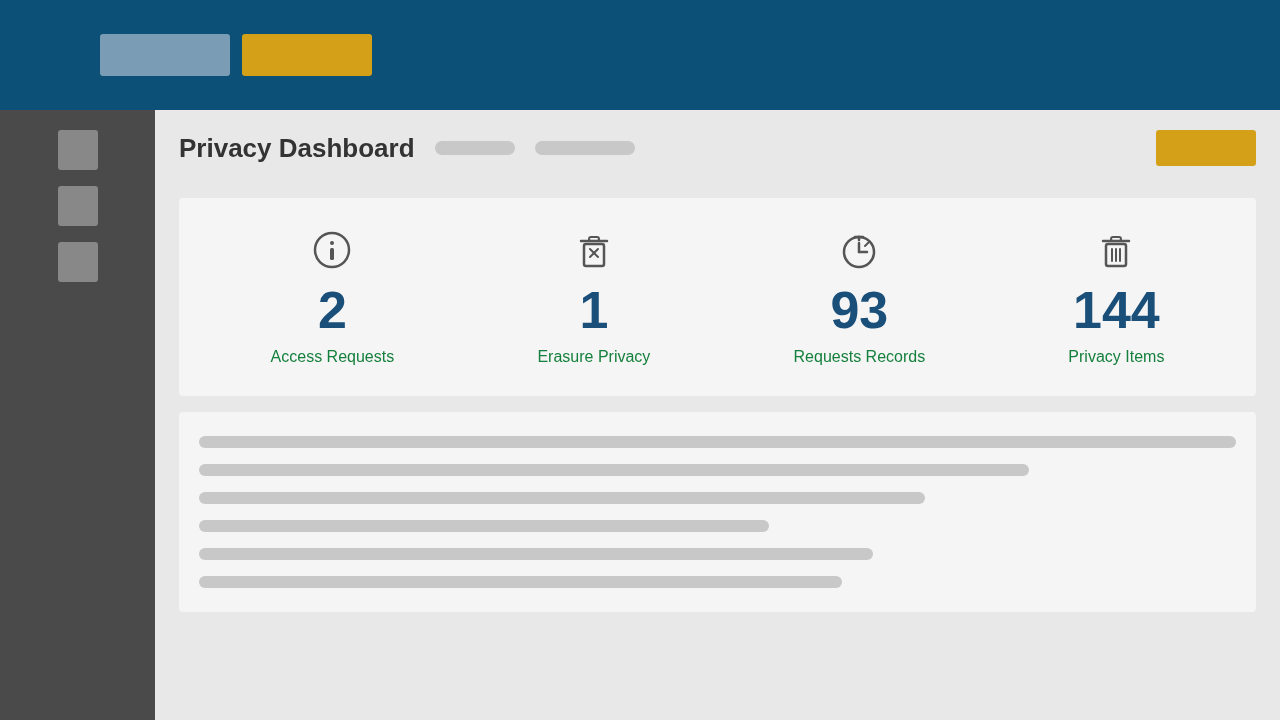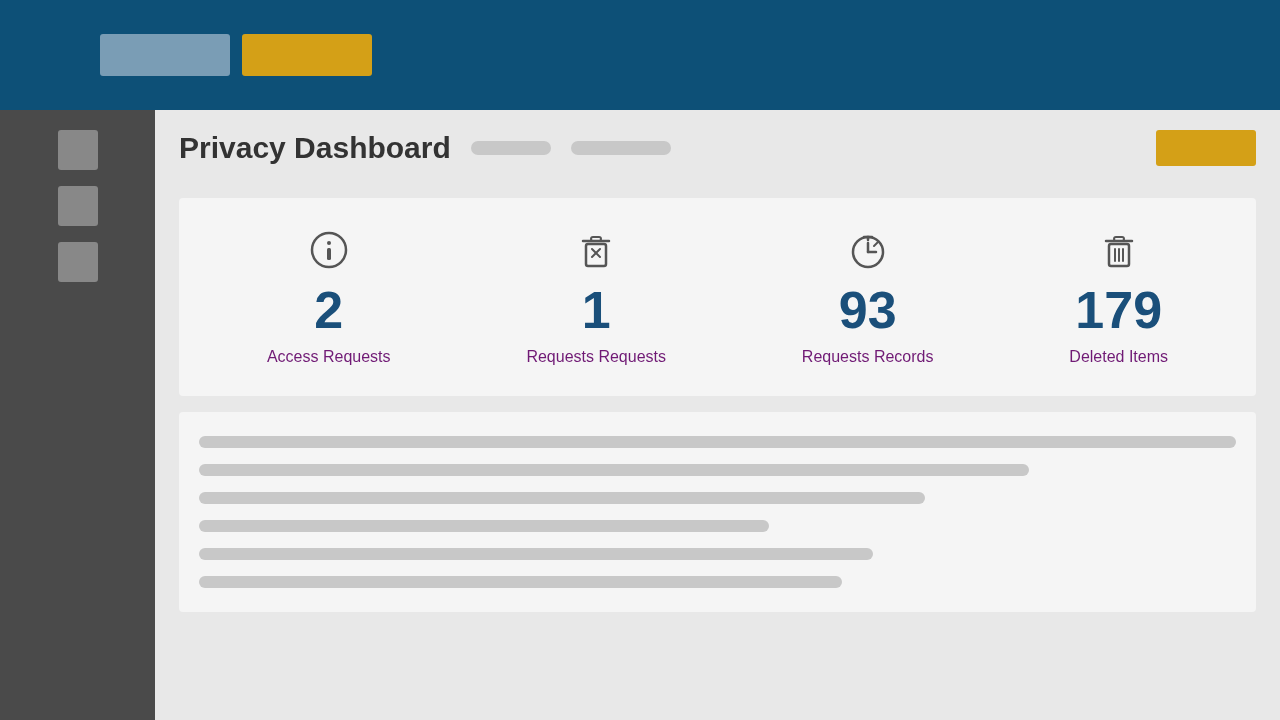--- a/index.html
+++ b/index.html
@@ -75,21 +75,21 @@
     .content-header {
       background: #e8e8e8;
       padding: 20px 24px 16px 24px;
       display: flex;
       align-items: center;
       gap: 20px;
       border-bottom: none;
     }
 
     .page-title {
-      font-size: 30px;
+      font-size: 26px;
       font-weight: bold;
       color: #333;
     }
 
     .header-pill-1 {
       background: #c8c8c8;
       height: 14px;
       width: 80px;
       border-radius: 7px;
     }
@@ -147,21 +147,21 @@
 
     .stat-number {
       font-size: 52px;
       font-weight: bold;
       color: #1a4f7a;
       line-height: 1;
     }
 
     .stat-label {
       font-size: 16px;
-      color: #701a75;
+      color: #15803d;
       font-weight: 500;
       text-align: left;
     }
 
     
     .text-card {
       background: #f5f5f5;
       border-radius: 4px;
       padding: 24px 20px;
       display: flex;
@@ -230,21 +230,21 @@
 
               <line x1="7" y1="11" x2="33" y2="11" stroke="#555" stroke-width="2.5" stroke-linecap="round"></line>
 
               <rect x="15" y="7" width="10" height="4" rx="2" stroke="#555" stroke-width="2" fill="none"></rect>
 
               <line x1="16" y1="19" x2="24" y2="27" stroke="#555" stroke-width="2" stroke-linecap="round"></line>
               <line x1="24" y1="19" x2="16" y2="27" stroke="#555" stroke-width="2" stroke-linecap="round"></line>
             </svg>
           </div>
           <span class="stat-number">1</span>
-          <span class="stat-label">Requests Requests</span>
+          <span class="stat-label">Erasure Privacy</span>
         </div>
 
         <div class="stat-item">
           <div class="stat-icon">
             <svg class="icon-svg" viewBox="0 0 40 40" fill="none" xmlns="http://www.w3.org/2000/svg">
               <circle cx="20" cy="22" r="15" stroke="#555" stroke-width="2.5" fill="none"></circle>
 
               <line x1="20" y1="22" x2="20" y2="13" stroke="#555" stroke-width="2.5" stroke-linecap="round"></line>
               <line x1="20" y1="22" x2="28" y2="22" stroke="#555" stroke-width="2.5" stroke-linecap="round"></line>
 
@@ -266,22 +266,22 @@
 
               <line x1="16" y1="19" x2="16" y2="31" stroke="#555" stroke-width="2" stroke-linecap="round"></line>
               <line x1="20" y1="19" x2="20" y2="31" stroke="#555" stroke-width="2" stroke-linecap="round"></line>
               <line x1="24" y1="19" x2="24" y2="31" stroke="#555" stroke-width="2" stroke-linecap="round"></line>
 
               <line x1="7" y1="11" x2="33" y2="11" stroke="#555" stroke-width="2.5" stroke-linecap="round"></line>
 
               <rect x="15" y="7" width="10" height="4" rx="2" stroke="#555" stroke-width="2" fill="none"></rect>
             </svg>
           </div>
-          <span class="stat-number">179</span>
-          <span class="stat-label">Deleted Items</span>
+          <span class="stat-number">144</span>
+          <span class="stat-label">Privacy Items</span>
         </div>
 
       </div>
 
       <div class="text-card">
         <div class="text-line" style="width: 100%;"></div>
         <div class="text-line" style="width: 80%;"></div>
         <div class="text-line" style="width: 70%;"></div>
         <div class="text-line" style="width: 55%;"></div>
         <div class="text-line" style="width: 65%;"></div>

